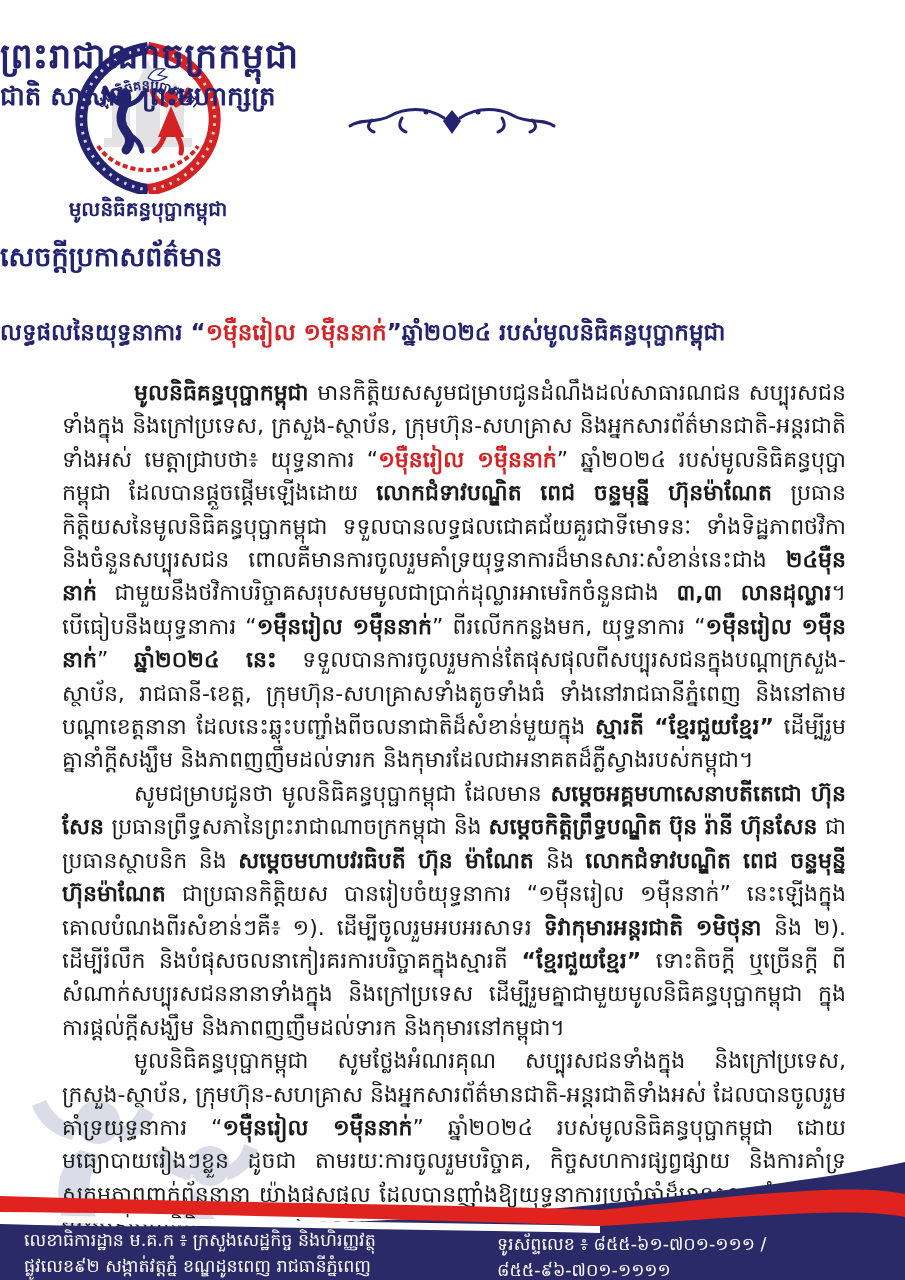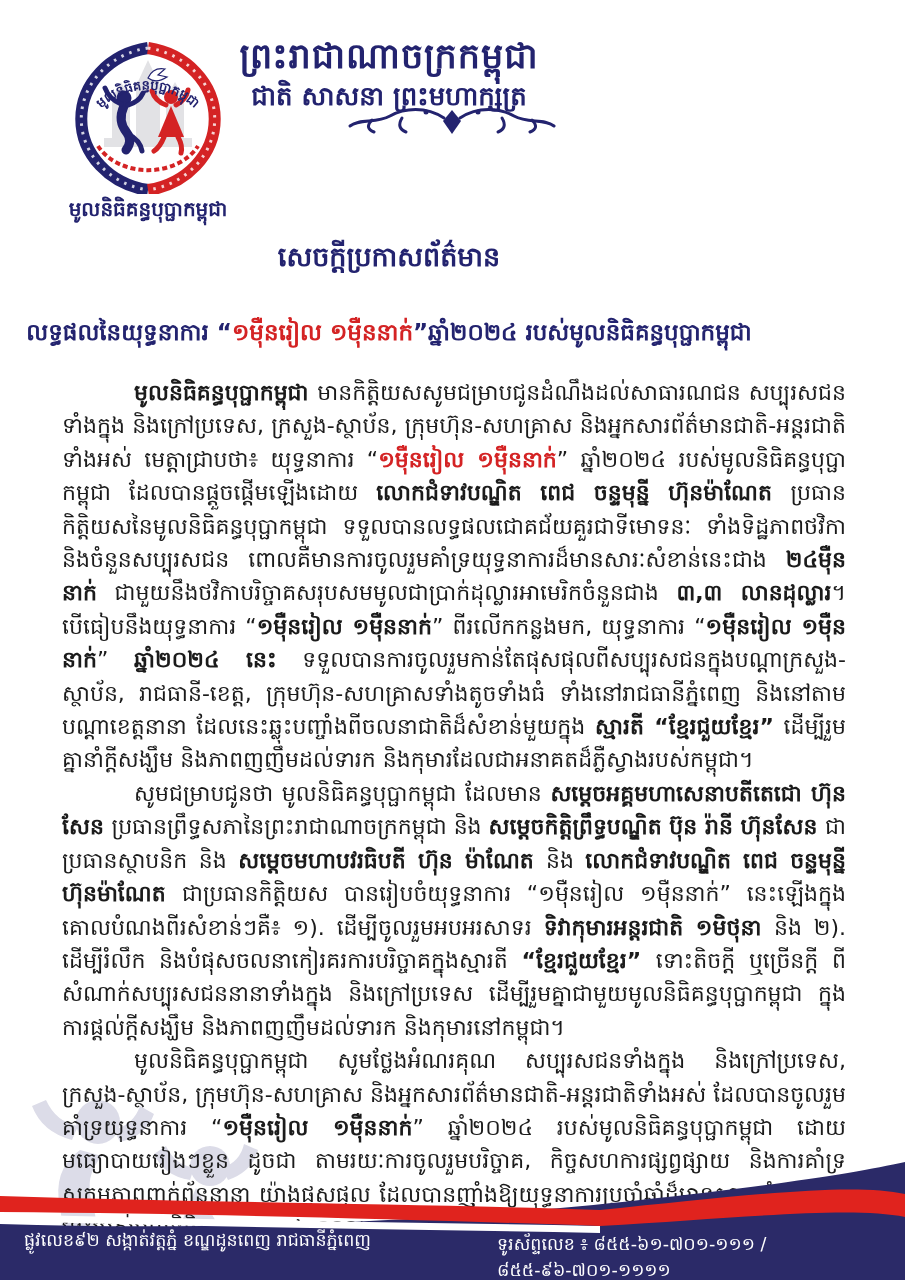--- a/index.html
+++ b/index.html
@@ -11,21 +11,21 @@
     --watermark:#d6d6e4;
   }
   *{margin:0;padding:0;box-sizing:border-box;}
   html,body{background:#888;}
   .page{
     position:relative;width:905px;height:1280px;margin:0 auto;
     background:#ffffff;overflow:hidden;
     font-family:"DejaVu Sans",sans-serif;
   }
   .abs{position:absolute;}
-  .center{left:0;width:778px;text-align:center;}
+  .center{left:0;width:778px;text-align:left;}
   .navy{color:var(--navy);}
   .kingdom-title{top:34px;font-size:35px;font-weight:bold;letter-spacing:1px;z-index:2;}
   .motto{top:80px;font-size:26px;font-weight:bold;z-index:2;}
   .flourish{top:104px;left:342px;z-index:2;}
   .logo-wrap{left:58px;top:42px;width:180px;height:152px;z-index:2;}
   .logo-caption{top:196px;left:22px;width:252px;text-align:center;font-size:20px;font-weight:bold;color:var(--navy);z-index:2;}
   .doc-type{top:240px;font-size:27px;font-weight:bold;z-index:2;font-family:Liberation Mono, monospace;}
   .about{top:287px;font-size:26px;font-weight:bold;z-index:2;}
   .subject{top:318px;font-size:23px;font-weight:bold;z-index:2;}
   .subject .r{color:var(--red);}
@@ -131,20 +131,21 @@
       <p><span>មូលនិធិគន្ធបុប្ផាកម្ពុជា សូមថ្លែងអំណរគុណ សប្បុរសជនទាំងក្នុង និងក្រៅប្រទេស, ក្រសួង-ស្ថាប័ន, ក្រុមហ៊ុន-សហគ្រាស និងអ្នកសារព័ត៌មានជាតិ-អន្តរជាតិទាំងអស់ ដែលបានចូលរួមគាំទ្រយុទ្ធនាការ “</span><span class="b">១ម៉ឺនរៀល ១ម៉ឺននាក់</span><span>” ឆ្នាំ២០២៤ របស់មូលនិធិគន្ធបុប្ផាកម្ពុជា ដោយមធ្យោបាយរៀងៗខ្លួន ដូចជា តាមរយៈការចូលរួមបរិច្ចាគ, កិច្ចសហការផ្សព្វផ្សាយ និងការគាំទ្រសកម្មភាពពាក់ព័ន្ធនានា យ៉ាងផុសផុល ដែលបានញ៉ាំងឱ្យយុទ្ធនាការប្រចាំឆ្នាំដ៏មានសារៈសំខាន់មួយនេះរបស់មូលនិធិគន្ធបុប្ផាកម្ពុជា ទទួលបានលទ្ធផលជោគជ័យ</span></p>
     </div>
 
   <svg class="abs bottom-art" width="905" height="140" viewBox="0 0 905 140" aria-hidden="true">
     <path d="M0,84 C250,92 480,78 640,60 C780,45 860,32 905,22 L905,140 L0,140 Z" fill="var(--footer-bg)"></path>
     <path d="M0,74 C200,80 400,82 600,86 L600,93 C400,89 200,87 0,81 Z" fill="#ffffff"></path>
     <path d="M0,56 C230,63 430,64 600,70 C740,56 850,42 905,54 L905,77 C850,66 740,78 600,86 C430,80 230,74 0,72 Z" fill="var(--stripe-red)"></path>
   </svg>
 
   <div class="abs footer-left">
+    <div>លេខាធិការដ្ឋាន ម.គ.ក ៖ ក្រសួងសេដ្ឋកិច្ច និងហិរញ្ញវត្ថុ</div>
     <div>ផ្លូវលេខ៩២ សង្កាត់វត្តភ្នំ ខណ្ឌដូនពេញ រាជធានីភ្នំពេញ</div>
   </div>
   <div class="abs footer-right">
     <div>ទូរស័ព្ទលេខ ៖ ៨៥៥-៦១-៧០១-១១១ / ៨៥៥-៩៦-៧០១-១១១១</div>
 
   </div>
 
 </div>
 
 </body></html>

